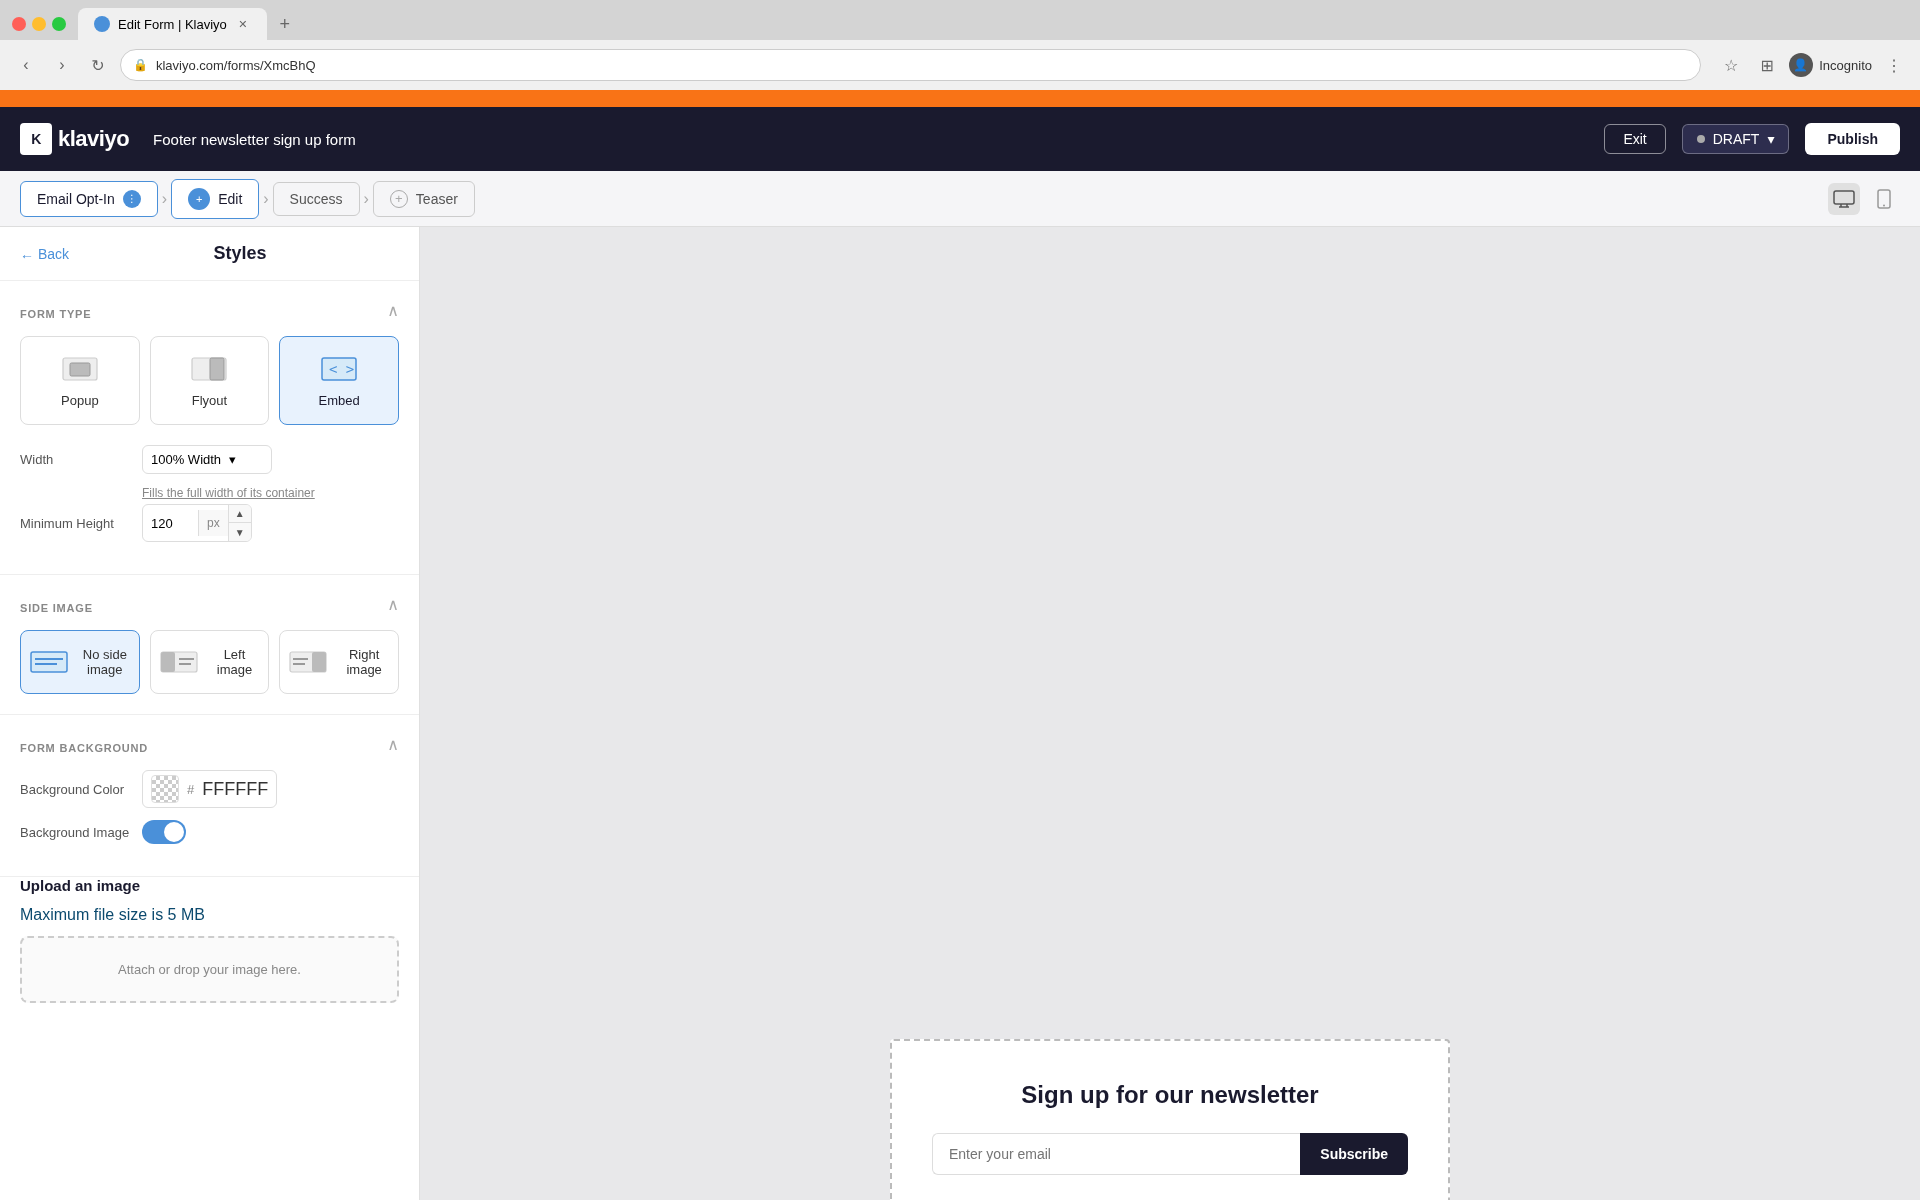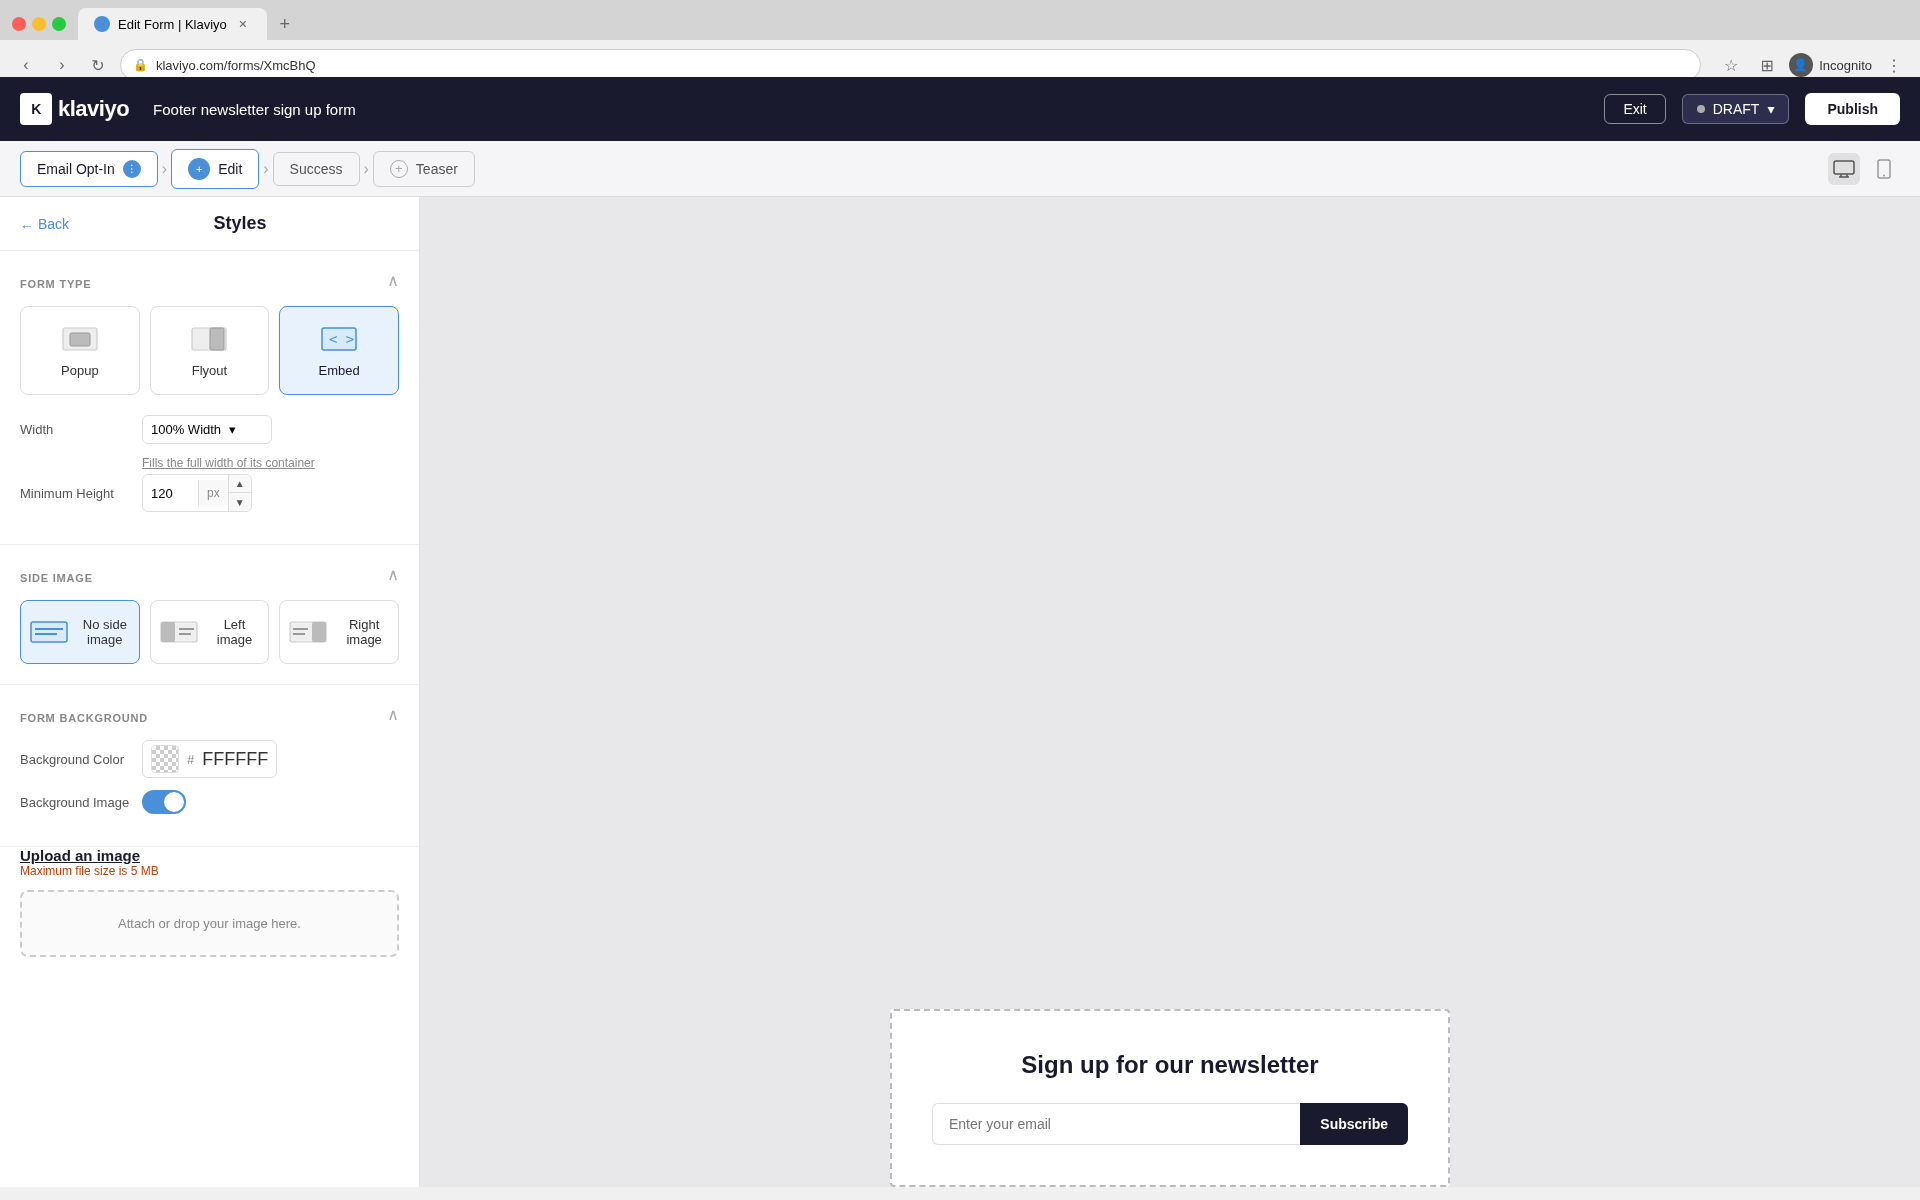--- a/index.html
+++ b/index.html
@@ -1,21 +1,21 @@
 <!DOCTYPE html>
 <html><head>
   <meta charset="utf-8">
   <style>
     * { box-sizing: border-box; margin: 0; padding: 0; }
     body { font-family: -apple-system, BlinkMacSystemFont, 'Segoe UI', sans-serif; background: #f0f0f0; width: 1920px; height: 1200px; overflow: hidden; }
 
     
     .browser-chrome {
       background: #f97316;
-      height: 77px;
+      height: 107px;
     }
     .tab-bar {
       display: flex;
       align-items: center;
       padding: 8px 12px 0;
       background: #d4d4d4;
       height: 40px;
       gap: 4px;
     }
     .traffic-lights {
@@ -470,27 +470,26 @@
       border-radius: 50%;
     }
 
     
     .upload-section {
       padding: 0 20px 20px;
     }
     .upload-title {
       font-size: 15px;
       font-weight: 600;
-      margin-bottom: 0;
+      margin-bottom: 12px;
       color: #1a1a2e;
-      text-decoration: underline;
     }
     .upload-hint {
-      font-size: 12px;
-      color: #c2410c;
+      font-size: 16px;
+      color: #0c4a6e;
       margin-bottom: 12px;
     }
     .upload-dropzone {
       border: 2px dashed #ccc;
       border-radius: 8px;
       padding: 24px;
       text-align: center;
       font-size: 13px;
       color: #888;
       background: #fafafa;

